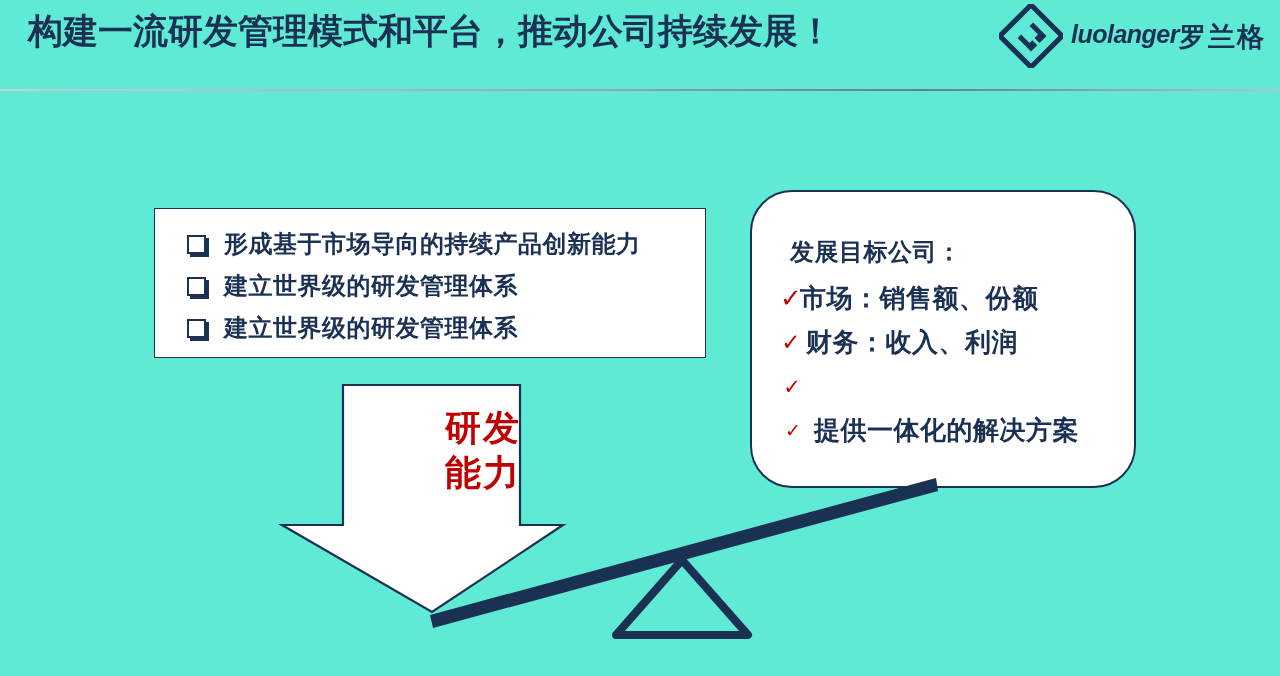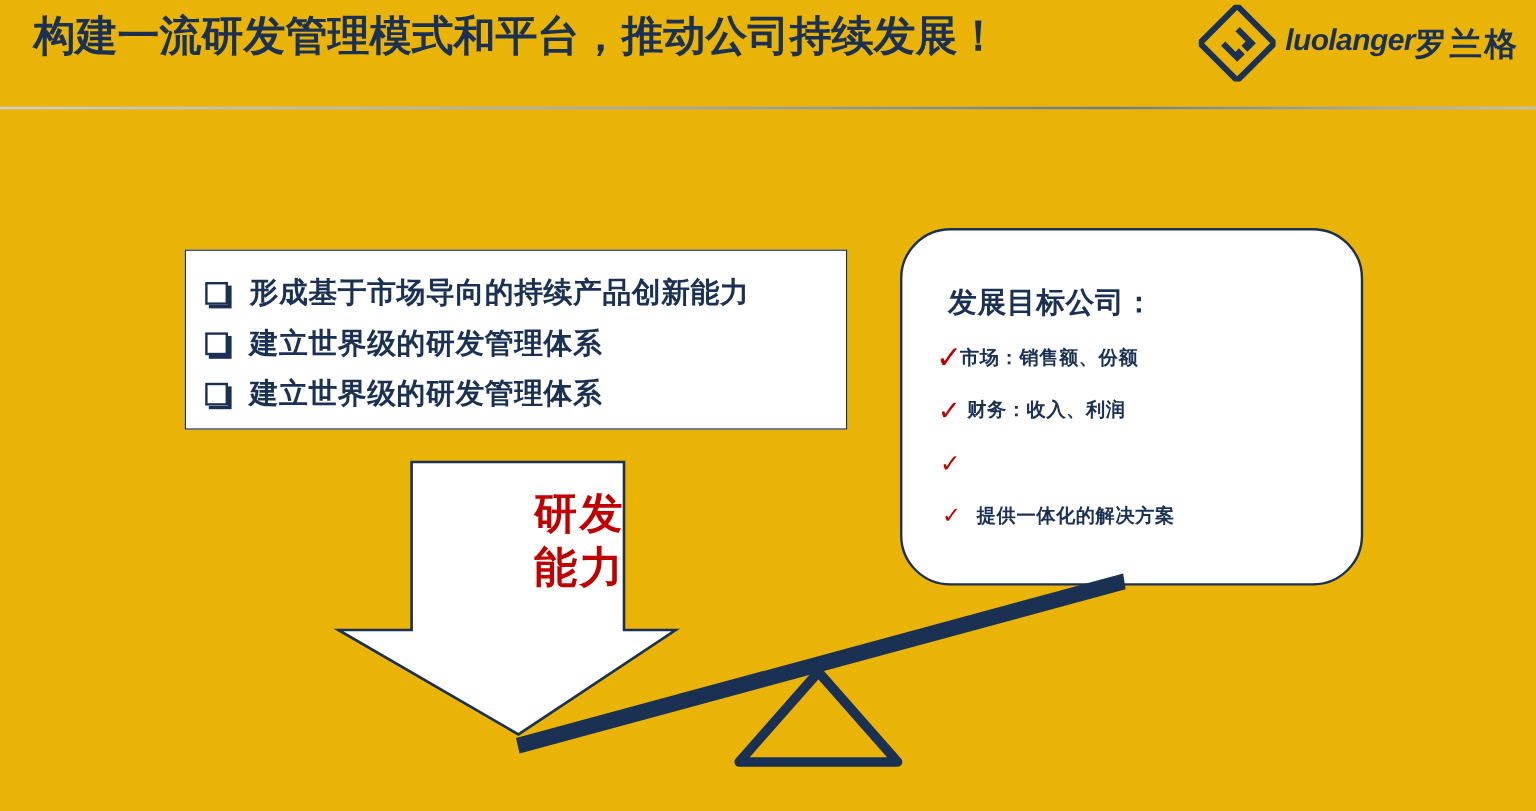--- a/index.html
+++ b/index.html
@@ -7,21 +7,21 @@
     padding: 0;
     background: #ffffff;
   }
   body {
     font-family: "Liberation Sans", "DejaVu Sans", sans-serif;
   }
   #slide {
     position: relative;
     width: 1280px;
     height: 676px;
-    background: #eab308;
+    background: #5eead4;
     overflow: hidden;
   }
 
   
   #slide-title {
     position: absolute;
     left: 28px;
     top: 10px;
     font-size: 35px;
     font-weight: bold;
@@ -77,21 +77,21 @@
   
   #goals-box {
     position: absolute;
     left: 154px;
     top: 208px;
     width: 552px;
     height: 150px;
     border: 1.6px solid #1b3154;
     box-sizing: border-box;
     background: #ffffff;
-    padding: 14px 0 0 0;
+    padding: 14px 0 0 16px;
   }
   .goal-item {
     display: flex;
     align-items: center;
     height: 42px;
     padding-left: 16px;
   }
   .goal-marker {
     flex: 0 0 auto;
     width: 19px;
@@ -142,21 +142,21 @@
     font-weight: bold;
     line-height: 1;
     display: inline-block;
     text-align: center;
   }
   .target-item.sz0 .check-icon { font-size: 26px; width: 20px; margin-right: 0px; }
   .target-item.sz1 .check-icon { font-size: 23px; width: 22px; margin-right: 4px; }
   .target-item.sz2 .check-icon { font-size: 21px; width: 24px; margin-right: 6px; }
   .target-item.sz3 .check-icon { font-size: 19px; width: 26px; margin-right: 8px; }
   .target-label {
-    font-size: 16px;
+    font-size: 26px;
     font-weight: bold;
     color: #1b3154;
     letter-spacing: 0.5px;
   }
 
   
   #down-arrow {
     position: absolute;
     left: 275px;
     top: 378px;

